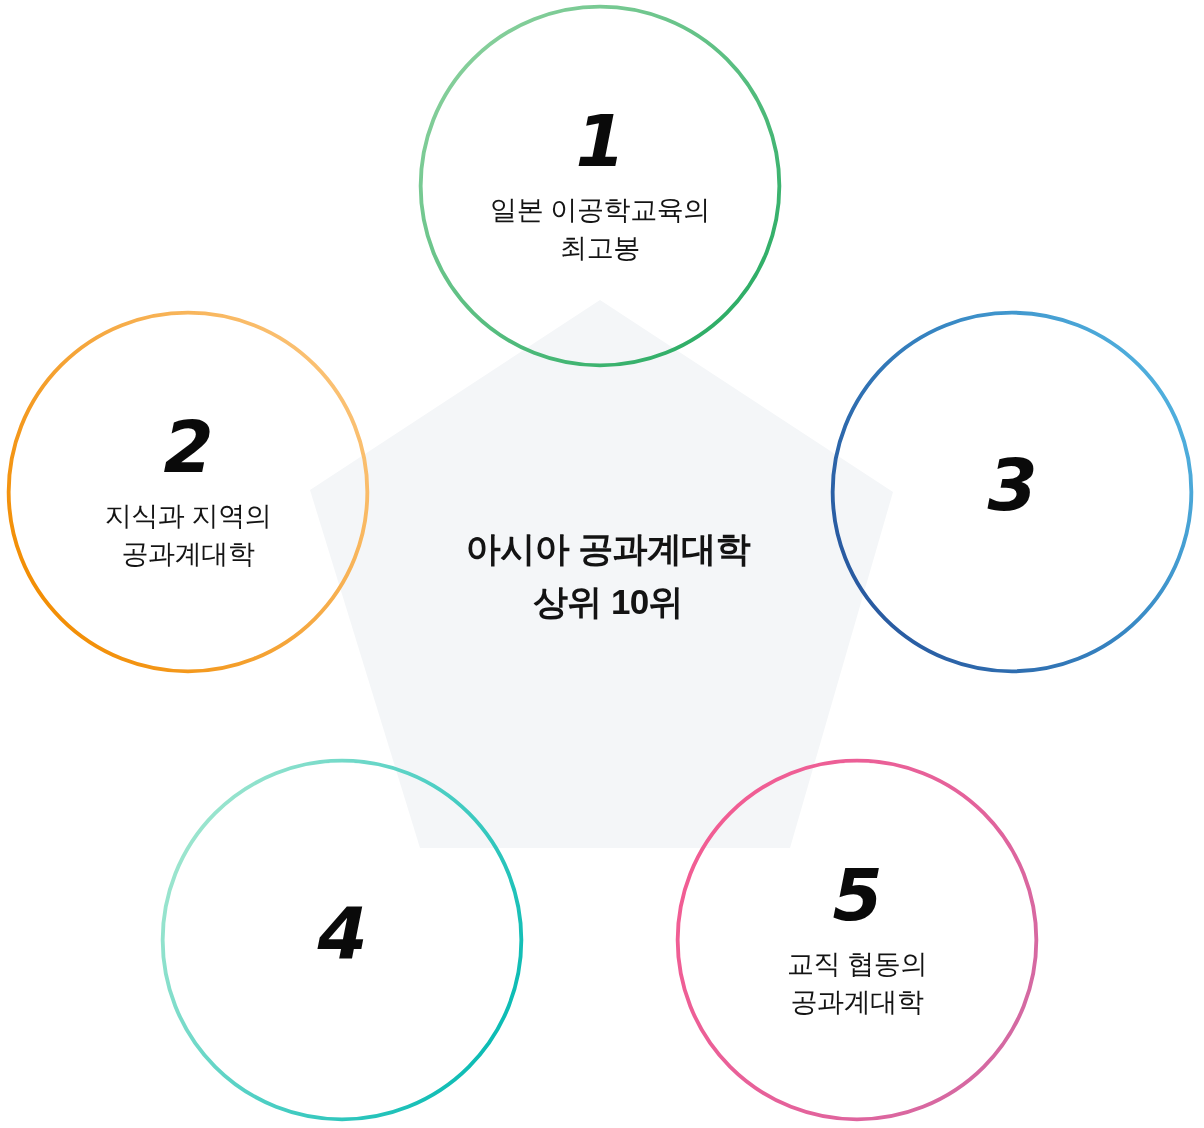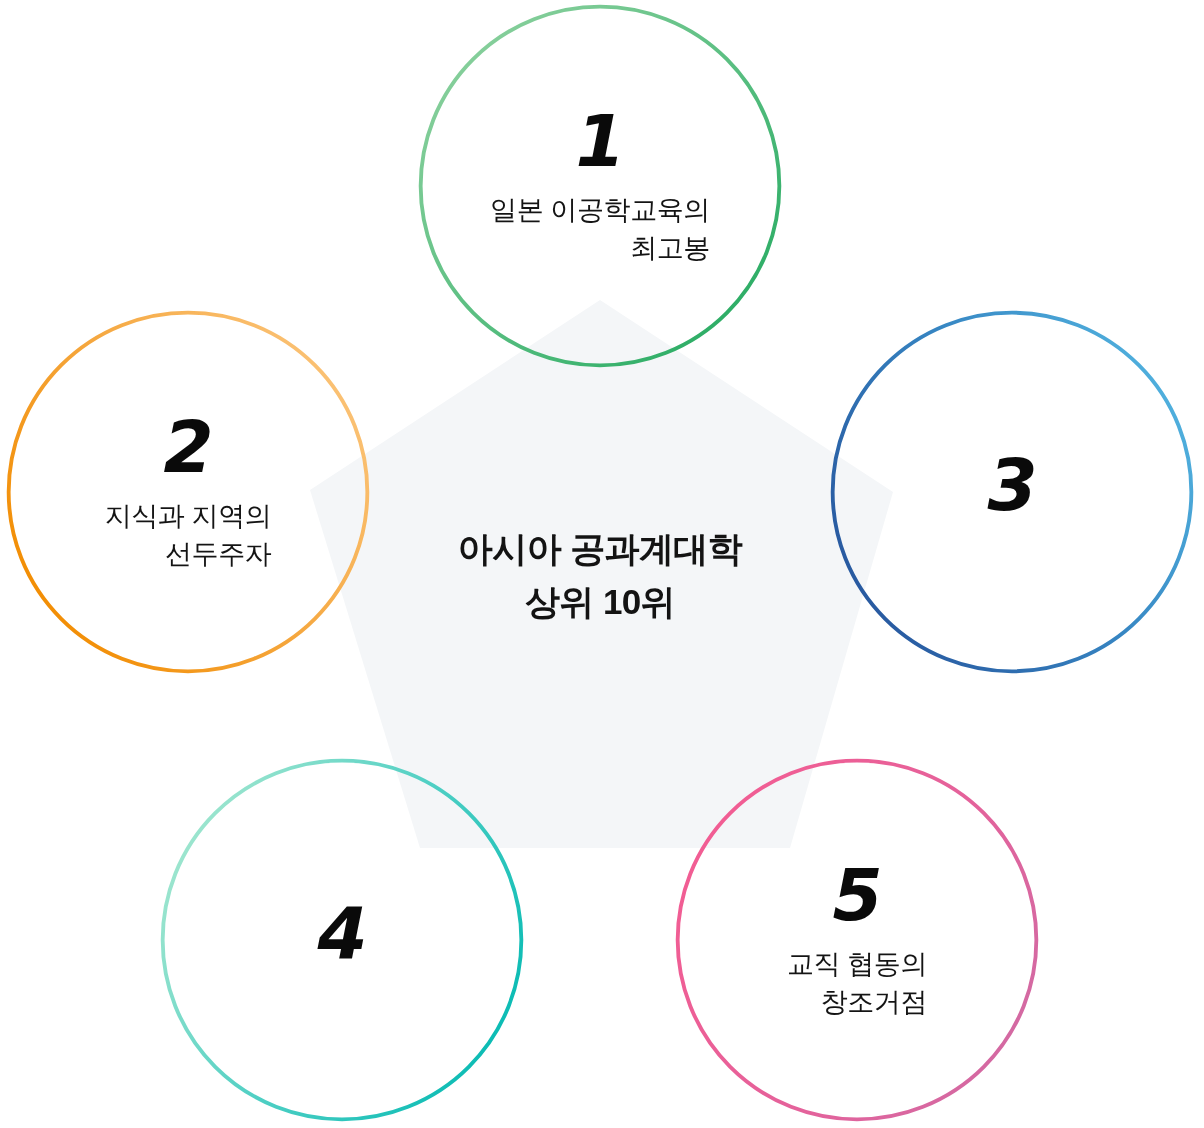--- a/index.html
+++ b/index.html
@@ -70,30 +70,30 @@
     margin-bottom: 14px;
     user-select: none;
   }
 
   .node-label {
     font-family: "Liberation Sans", "DejaVu Sans", sans-serif;
     font-weight: 500;
     font-size: 27px;
     line-height: 1.42;
     color: #141414;
-    text-align: right;
+    text-align: center;
     white-space: pre-line;
     letter-spacing: -0.4px;
   }
 
   
   #center-block {
     position: absolute;
     z-index: 3;
-    left: 352px;
+    left: 360px;
     top: 522px;
     width: 496px;
     display: flex;
     flex-direction: column;
     align-items: center;
     justify-content: center;
   }
   #center-title {
     font-family: "Liberation Sans", "DejaVu Sans", sans-serif;
     font-weight: 700;
@@ -139,21 +139,21 @@
           <stop offset="0%" stop-color="#f28c00"></stop>
           <stop offset="45%" stop-color="#f5a63c"></stop>
           <stop offset="100%" stop-color="#fcc984"></stop>
         </linearGradient>
       </defs>
       <circle cx="200" cy="200" r="196" fill="none" stroke="url(#grad-2)" stroke-width="4.2"></circle>
     </svg>
     <div class="node-content">
       <div class="node-number">2</div>
       <div class="node-label">지식과 지역의
-선두주자</div>
+공과계대학</div>
     </div>
   </div>
 
   <div class="node" id="node-3" style="left: 829px; top: 309px; width: 366px; height: 366px;">
     <svg class="node-ring" viewBox="0 0 400 400" aria-hidden="true">
       <defs>
         <linearGradient id="grad-3" x1="0%" y1="70%" x2="100%" y2="10%">
           <stop offset="0%" stop-color="#28589f"></stop>
           <stop offset="50%" stop-color="#3685c2"></stop>
           <stop offset="100%" stop-color="#56bae4"></stop>
@@ -189,21 +189,21 @@
           <stop offset="0%" stop-color="#f25d93"></stop>
           <stop offset="55%" stop-color="#e4629b"></stop>
           <stop offset="100%" stop-color="#d06ba4"></stop>
         </linearGradient>
       </defs>
       <circle cx="200" cy="200" r="196" fill="none" stroke="url(#grad-5)" stroke-width="4.2"></circle>
     </svg>
     <div class="node-content">
       <div class="node-number">5</div>
       <div class="node-label">교직 협동의
-창조거점</div>
+공과계대학</div>
     </div>
   </div>
 
   <div id="center-block">
     <div id="center-title">아시아 공과계대학
 상위 10위</div>
   </div>
 
 </div>
 

